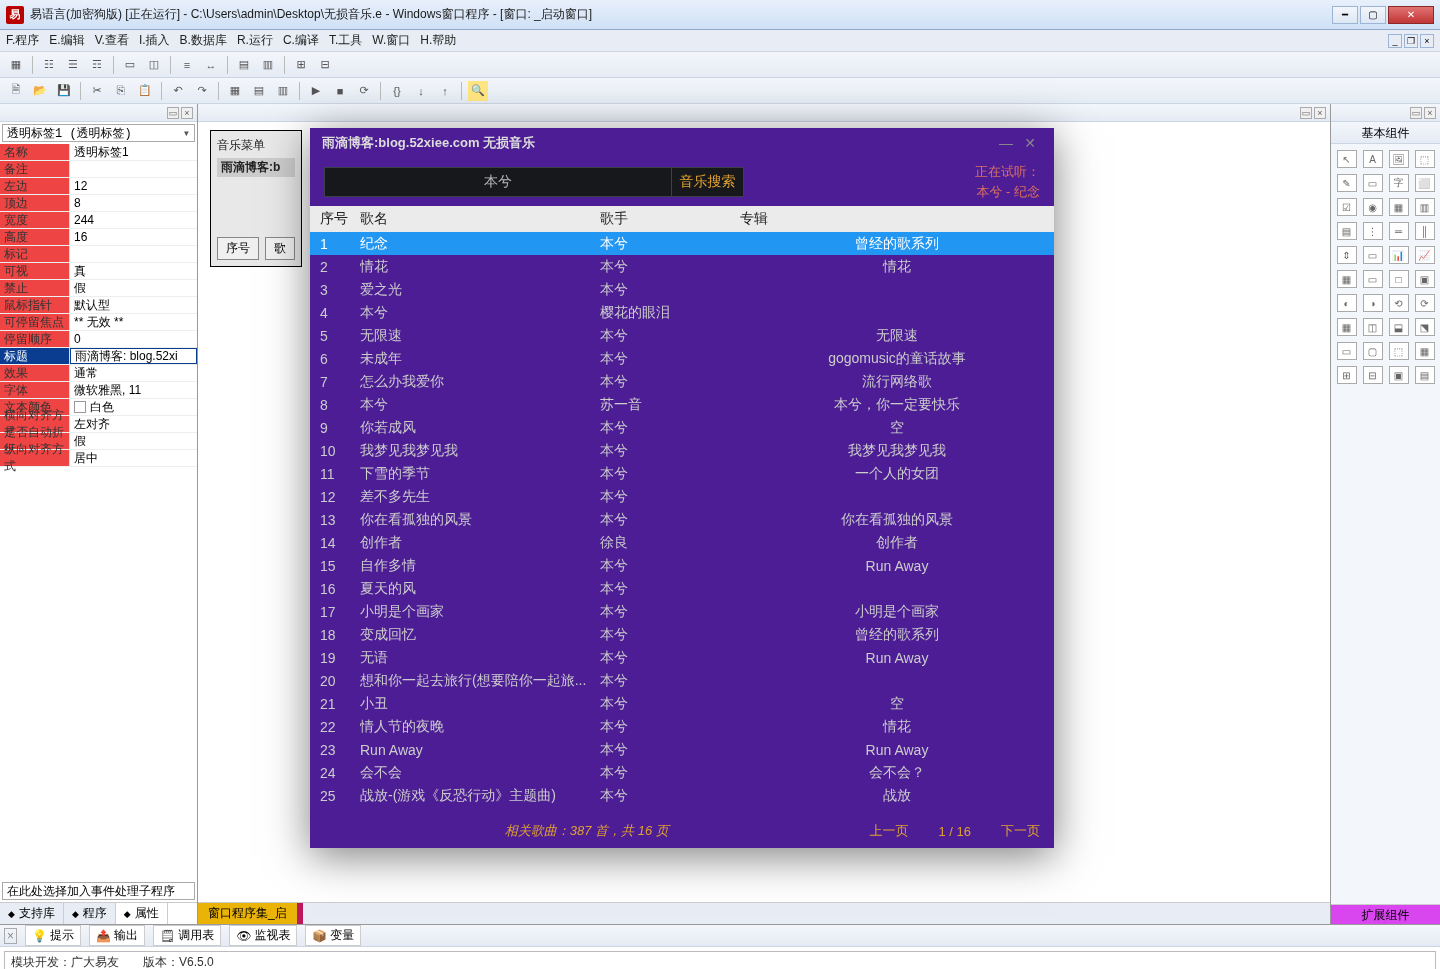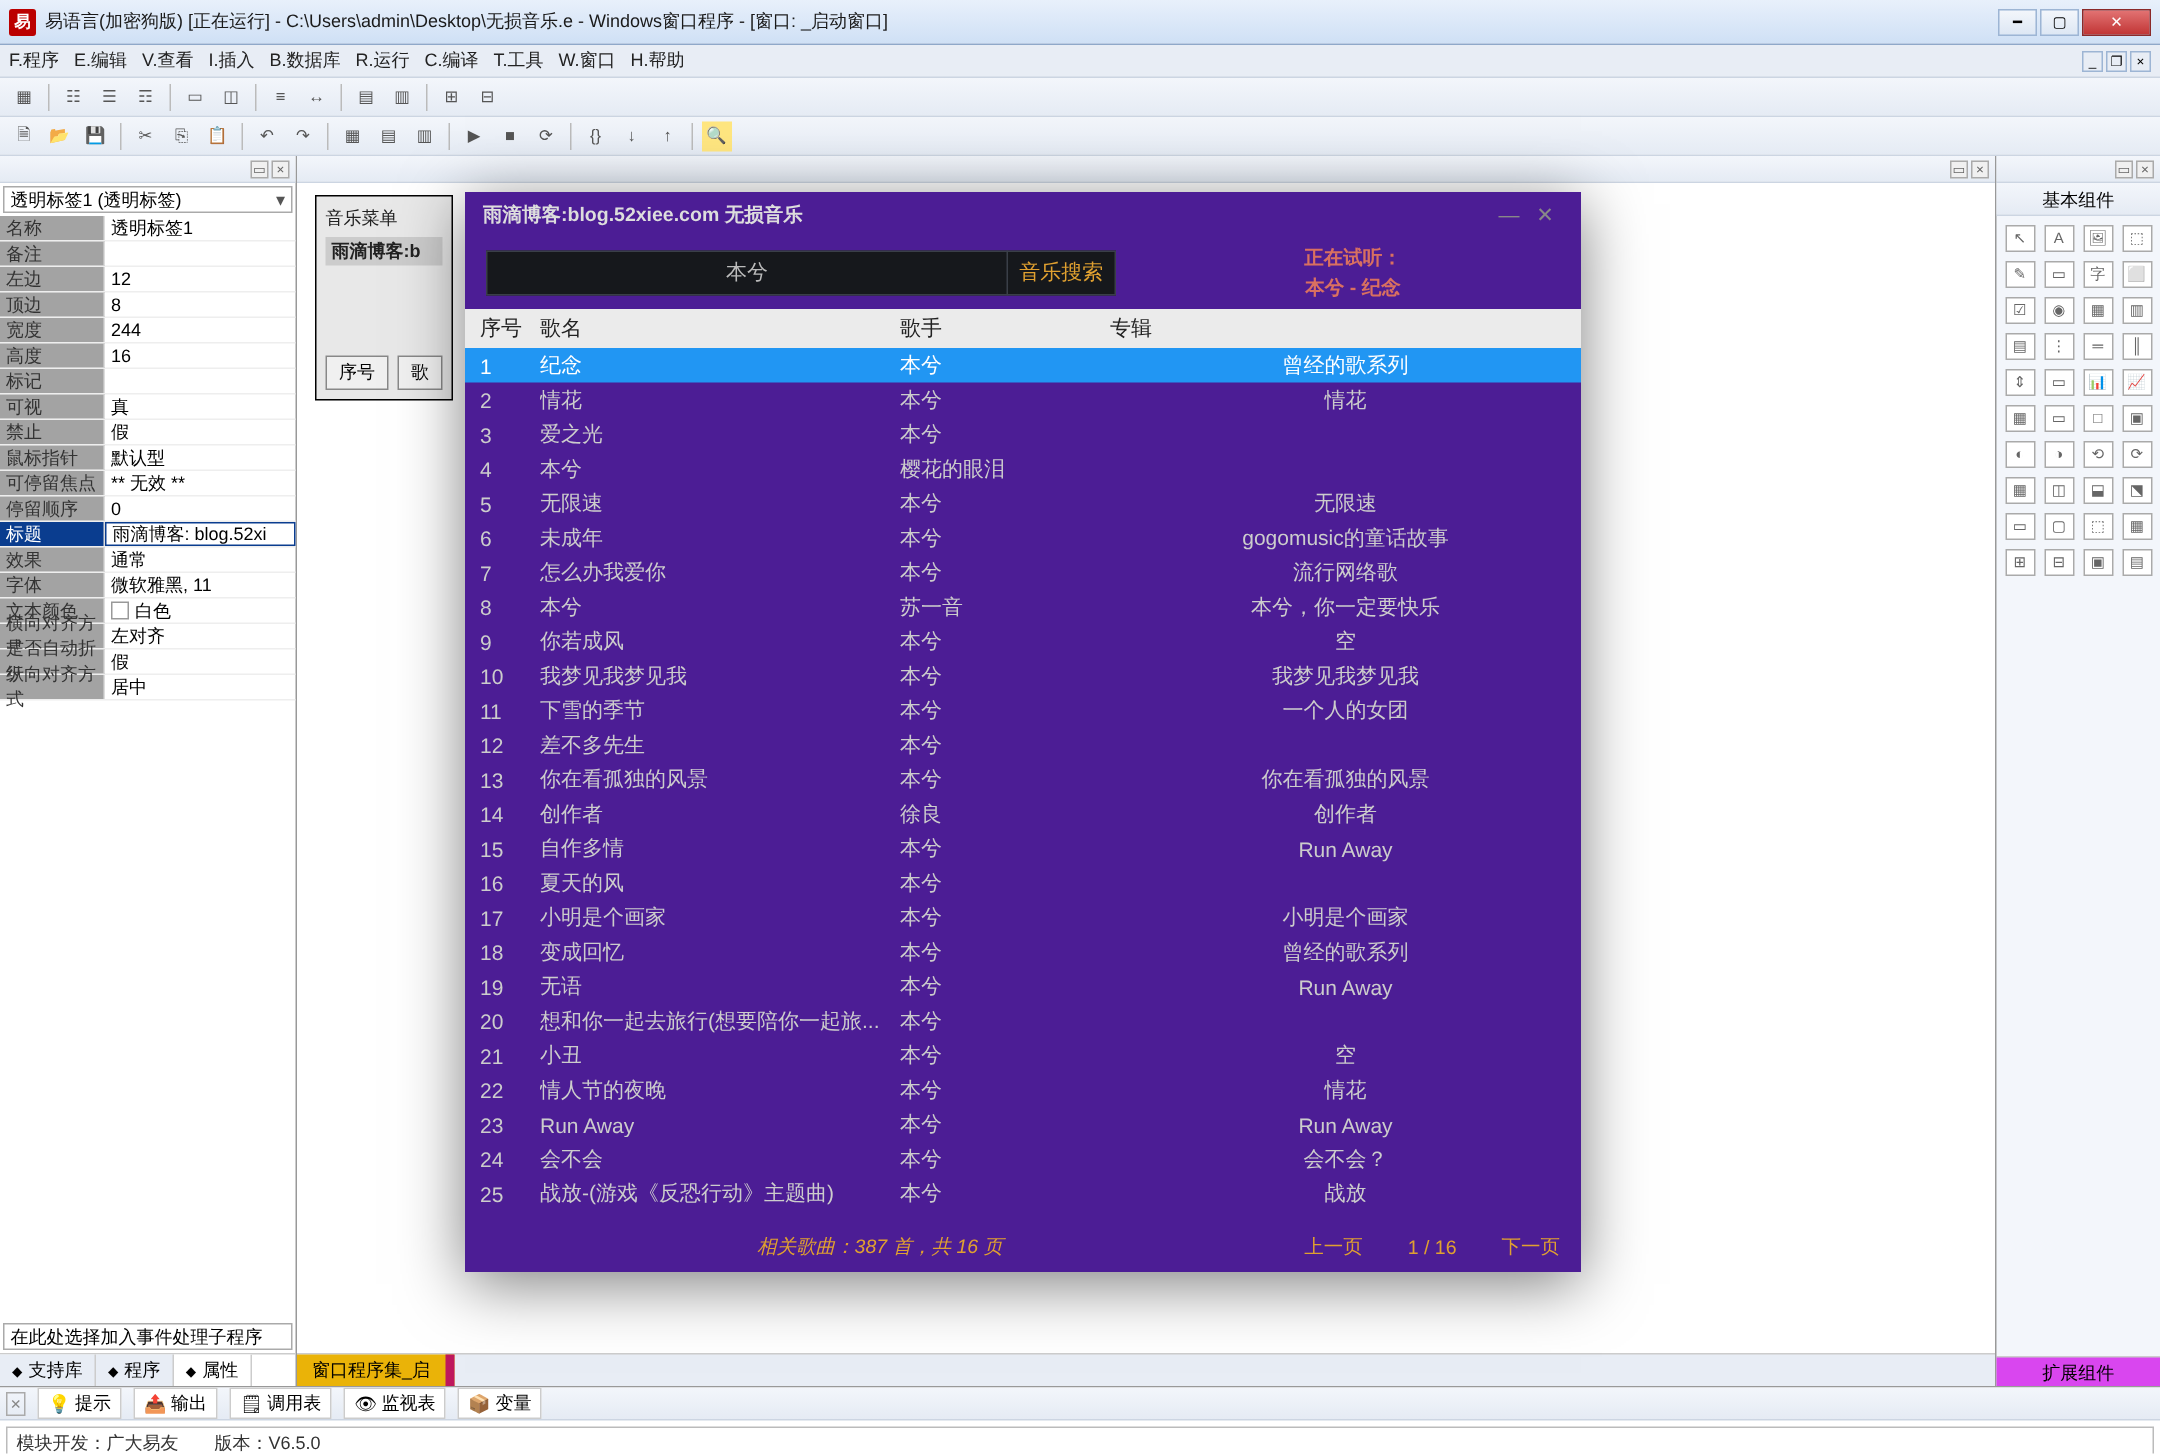--- a/index.html
+++ b/index.html
@@ -24,24 +24,24 @@
 .tool-btn { width: 20px; height: 20px; border: 1px solid transparent; display: flex; align-items: center; justify-content: center; font-size: 11px; color: #555; }
 .tool-sep { width: 1px; height: 18px; background: #bbb; margin: 0 2px; }
 
 
 .main { display: flex; height: 820px; }
 
 
 .left { width: 198px; border-right: 1px solid #999; display: flex; flex-direction: column; background: #fff; }
 .panel-head { height: 18px; background: linear-gradient(#f3f6fb,#e5ebf4); border-bottom: 1px solid #ccd5e2; display: flex; justify-content: flex-end; align-items: center; padding: 0 4px; gap: 2px; font-size: 9px; color: #666; }
 .panel-head span { width: 12px; text-align: center; border: 1px solid #aaa; background: #f0f0f0; }
-.combo { border: 1px solid #aaa; margin: 2px; height: 18px; background: #fff; display: flex; align-items: center; padding: 0 4px; font-size: 12px; position: relative; }
+.combo { border: 1px solid #aaa; margin: 2px; height: 18px; background: #fff; display: flex; align-items: center; padding: 0 4px; font-size: 12px; position: relative; font-family: Liberation Mono, monospace; }
 .combo::after { content: "▾"; position: absolute; right: 4px; color: #555; }
 .prop-row { display: flex; height: 17px; font-size: 12px; border-bottom: 1px solid #eee; }
-.prop-k { width: 70px; padding-left: 4px; background: #a3a3a3; border-right: 1px solid #ddd; color: #333; display: flex; align-items: center; }
+.prop-k { width: 70px; padding-left: 4px; background: #ef4444; border-right: 1px solid #ddd; color: #333; display: flex; align-items: center; }
 .prop-v { flex: 1; padding-left: 4px; display: flex; align-items: center; }
 .prop-row.sel .prop-k { background: #0a3d8f; color: #fff; }
 .prop-row.sel .prop-v { background: #fff; border: 1px solid #0a3d8f; }
 .left-mid { flex: 1; }
 .left-bottom-combo { border: 1px solid #aaa; margin: 2px; height: 18px; background: #fff; display: flex; align-items: center; padding: 0 4px; font-size: 12px; }
 .left-tabs { height: 22px; display: flex; border-top: 1px solid #ccc; }
 .left-tab { flex: 0 0 auto; padding: 2px 8px; border-right: 1px solid #ccc; background: #e8edf5; font-size: 12px; display: flex; align-items: center; gap: 4px; }
 .left-tab.active { background: #fff; }
 
 
@@ -72,21 +72,21 @@
 
 
 .player { position: absolute; left: 310px; top: 128px; width: 744px; height: 720px; background: #4c1d95; box-shadow: 0 8px 40px rgba(0,0,0,0.5); display: flex; flex-direction: column; font-family: "Microsoft YaHei"; }
 .player-title { height: 30px; display: flex; align-items: center; padding: 0 12px; color: #ddd; font-size: 13px; }
 .player-title .ptxt { flex: 1; font-weight: bold; }
 .player-title .pbtn { width: 24px; height: 20px; display: flex; align-items: center; justify-content: center; color: #888; font-size: 14px; cursor: pointer; }
 .player-search { height: 48px; display: flex; align-items: center; padding: 0 14px; gap: 20px; }
 .search-box { flex: 0 0 420px; height: 30px; border: 1px solid #3a3f48; background: #16181c; display: flex; align-items: center; }
 .search-input { flex: 1; text-align: center; color: #bbb; font-size: 14px; }
 .search-btn { width: 72px; height: 30px; color: #e0a030; display: flex; align-items: center; justify-content: center; font-size: 14px; border-left: 1px solid #3a3f48; }
-.now-playing { flex: 1; text-align: center; font-weight: bold; }
+.now-playing { flex: 1; text-align: right; }
 .now-playing .l1 { color: #d97060; font-size: 13px; }
 .now-playing .l2 { color: #d97060; font-size: 13px; margin-top: 2px; }
 .song-headers { height: 26px; background: #ebebeb; display: flex; align-items: center; color: #222; font-size: 14px; }
 .song-headers .h1 { width: 50px; padding-left: 10px; }
 .song-headers .h2 { width: 240px; }
 .song-headers .h3 { width: 140px; }
 .song-headers .h4 { flex: 1; }
 .song-list { flex: 1; overflow: hidden; }
 .song-row { height: 23px; display: flex; align-items: center; color: #ccc; font-size: 14px; }
 .song-row.sel { background: #2196f3; color: #fff; }

